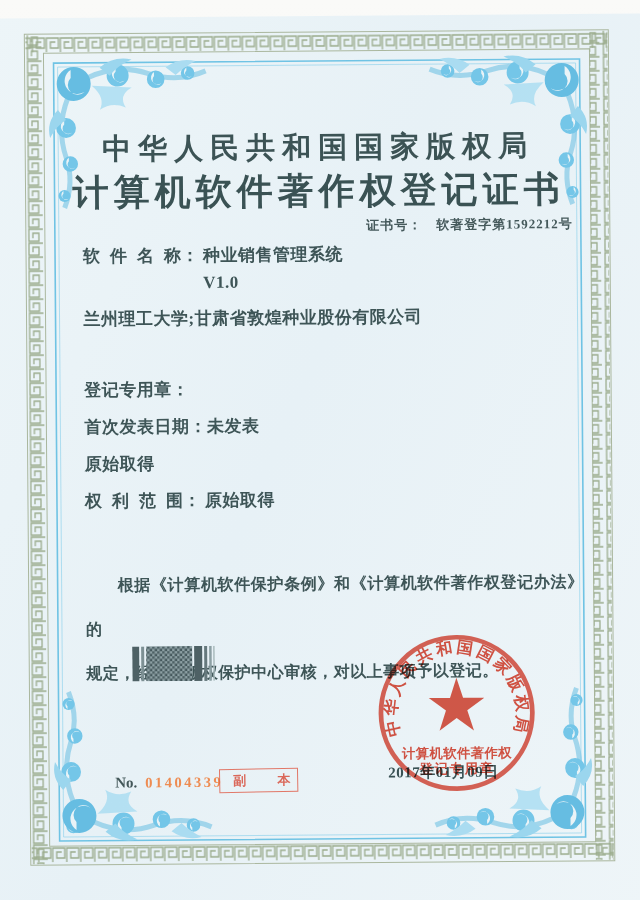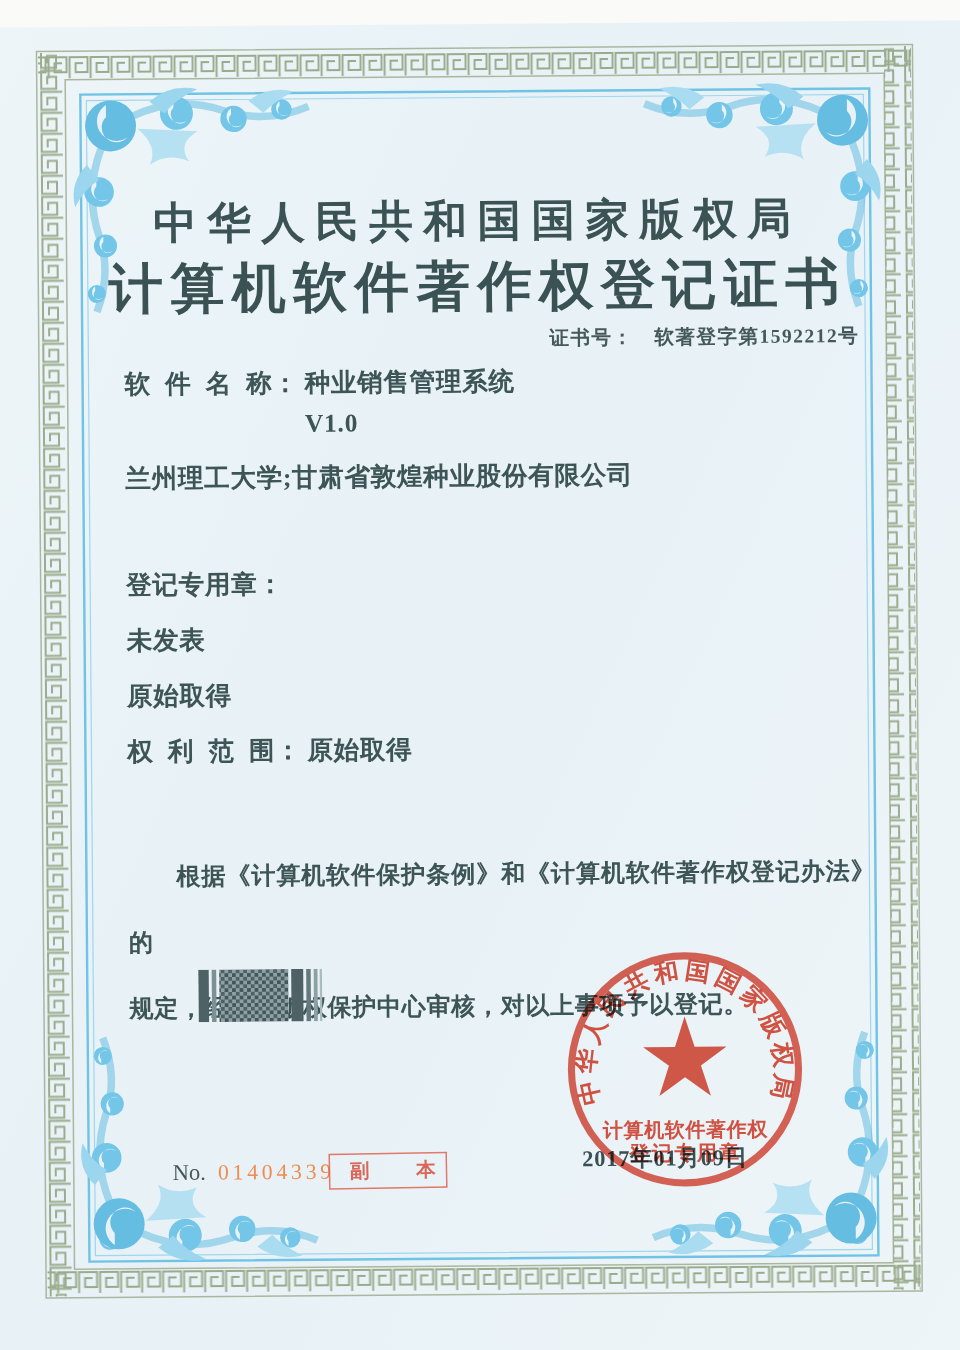--- a/index.html
+++ b/index.html
@@ -34,21 +34,21 @@
   .val .v2{margin-top:6px;}
   .statement{position:absolute;left:92px;width:498px;top:546px;font-size:16px;font-weight:bold;color:#3e5557;}
   .statement p{margin:0;line-height:44px;letter-spacing:0.5px;}
   .statement p.l1{text-indent:32px;text-align:justify;text-align-last:justify;}
   .barcode{position:absolute;left:138px;top:629px;}
   .issue-date{
     position:absolute;left:393px;top:748px;font-size:15px;font-weight:bold;
     letter-spacing:0.5px;color:#3e5557;mix-blend-mode:multiply;z-index:3;
   }
   .seal{position:absolute;left:376px;top:612px;mix-blend-mode:multiply;opacity:.92;z-index:2;}
-  .serial{position:absolute;left:120px;top:757px;font-size:15px;font-weight:normal;color:#44585a;}
+  .serial{position:absolute;left:120px;top:757px;font-size:15px;font-weight:bold;color:#44585a;}
   .serial .snum{color:#ee8c52;letter-spacing:2.5px;margin-left:8px;font-size:14.5px;}
   .copystamp{
     position:absolute;left:224px;top:752px;
     border:1.5px solid #e06350;color:#d8503f;opacity:.85;
     font-size:13px;font-weight:bold;letter-spacing:14px;
     padding:2px 0 2px 13px;width:64px;text-align:left;white-space:pre;
     transform:rotate(-0.6deg);
   }
 </style>
 </head>
@@ -127,20 +127,21 @@
       <div class="v2">V1.0</div>
     </span>
   </div>
   <div class="row" style="top:290px">
     <span class="val">兰州理工大学;甘肃省敦煌种业股份有限公司</span>
   </div>
   <div class="row" style="top:361px">
     <span class="lab">登记专用章：</span>
   </div>
   <div class="row" style="top:398px">
+    <span class="lab">首次发表日期：</span>
     <span class="val">未发表</span>
   </div>
   <div class="row" style="top:435px">
     <span class="val">原始取得</span>
   </div>
   <div class="row" style="top:472px">
     <span class="lab">权  利  范  围：</span>
     <span class="val">原始取得</span>
   </div>
   <div class="row" style="top:505px">

